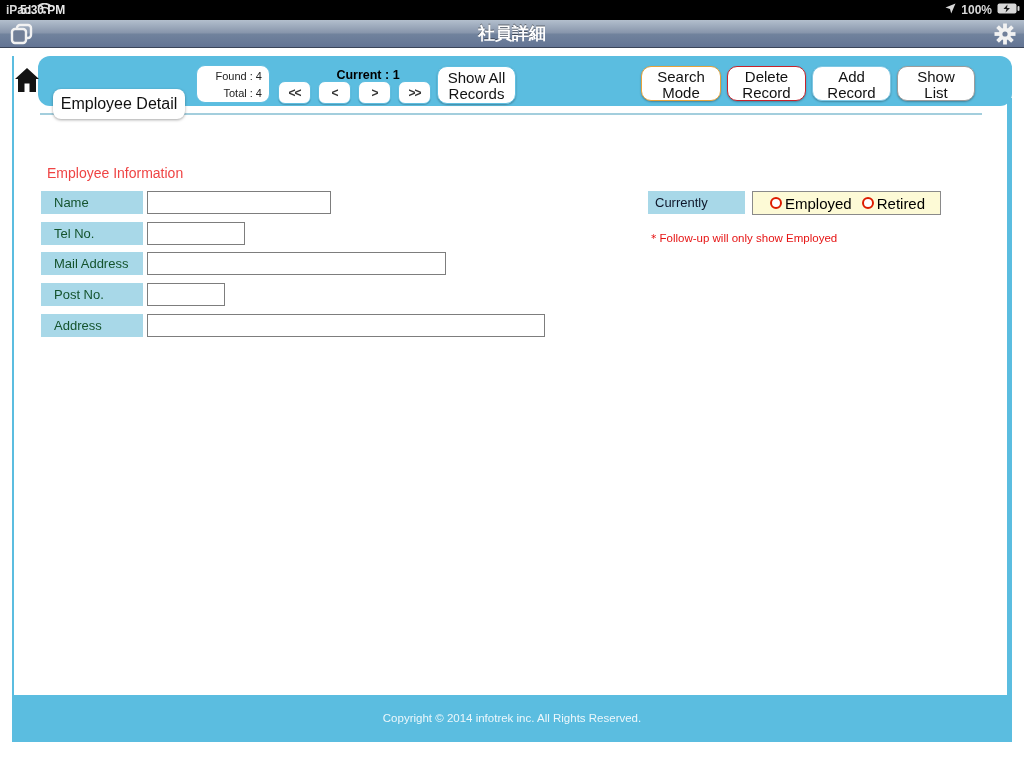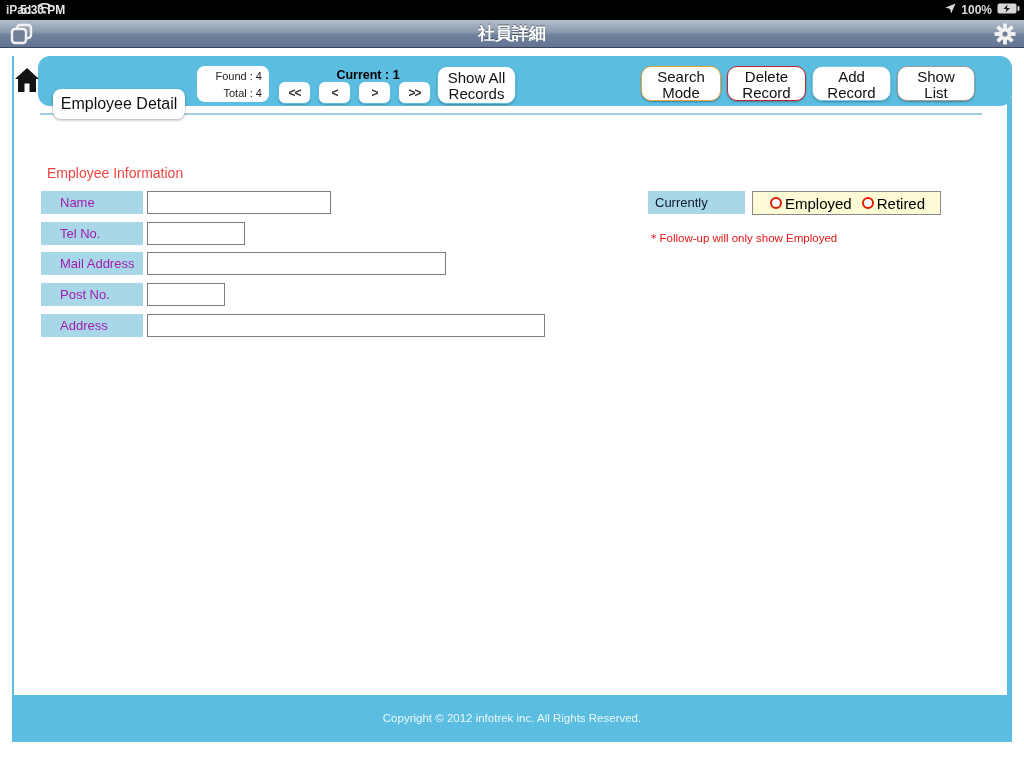--- a/index.html
+++ b/index.html
@@ -49,22 +49,22 @@
     font-size:15px; color:#111; text-align:center; white-space:pre-line; line-height:16px; padding-top:2px;
     cursor:pointer; font-family:"Liberation Sans",sans-serif; }
   .btn-show-all { left:437px; width:79px; height:38px; border:1.5px solid #5fbee0; }
   .btn-search { left:641px; width:80px; height:35px; border:1.5px solid #e7a33c; }
   .btn-delete { left:727px; width:79px; height:35px; border:1.5px solid #c8232b; }
   .btn-add    { left:812px; width:79px; height:35px; border:1.5px solid #7fc7e4; }
   .btn-list   { left:897px; width:78px; height:35px; border:1.5px solid #9c9c9c; }
 
   
   .section-title { position:absolute; left:47px; top:165px; font-size:14px; color:#ef4444; }
-  .flabel { position:absolute; left:41px; width:102px; height:23px; background:#a8d8e8; color:#a21caf;
-    font-size:13px; line-height:23px; padding-left:19px; }
+  .flabel { position:absolute; left:41px; width:102px; height:23px; background:#a8d8e8; color:#14532d;
+    font-size:13px; line-height:23px; padding-left:13px; }
   .finput { position:absolute; left:147px; height:23px; background:#fff; border:1px solid #7d7d7d;
     font-size:13px; padding:0 4px; font-family:"Liberation Sans",sans-serif; }
   .y1{top:191px;} .y2{top:222px;} .y3{top:252px;} .y4{top:283px;} .y5{top:314px;}
   .w-name{width:184px;} .w-tel{width:98px;} .w-mail{width:299px;} .w-post{width:78px;} .w-addr{width:398px;}
   .cur-label { position:absolute; left:648px; top:191px; width:97px; height:23px; background:#a8d8e8;
     color:#0f172a; font-size:13px; line-height:23px; padding-left:7px; }
   .radio-box { position:absolute; left:752px; top:191px; width:189px; height:24px; background:#fdfad6;
     border:1px solid #8a8a8a; display:flex; align-items:center; padding-left:17px; }
   .radio { width:12px; height:12px; border:2px solid #dd1c00; border-radius:50%; background:#fff;
     display:inline-block; cursor:pointer; flex:none; }
@@ -182,16 +182,16 @@
   <div class="cur-label">Currently</div>
   <div class="radio-box">
     <span class="radio"></span>
     <span class="radio-text">Employed</span>
     <span class="radio"></span>
     <span class="radio-text">Retired</span>
   </div>
   <div class="note">＊Follow-up will only show Employed</div>
 
   <div class="footer">
-    <span>Copyright © 2012 infotrek inc. All Rights Reserved.</span>
+    <span>Copyright © 2014 infotrek inc. All Rights Reserved.</span>
   </div>
 
 </div>
 
 </body></html>

